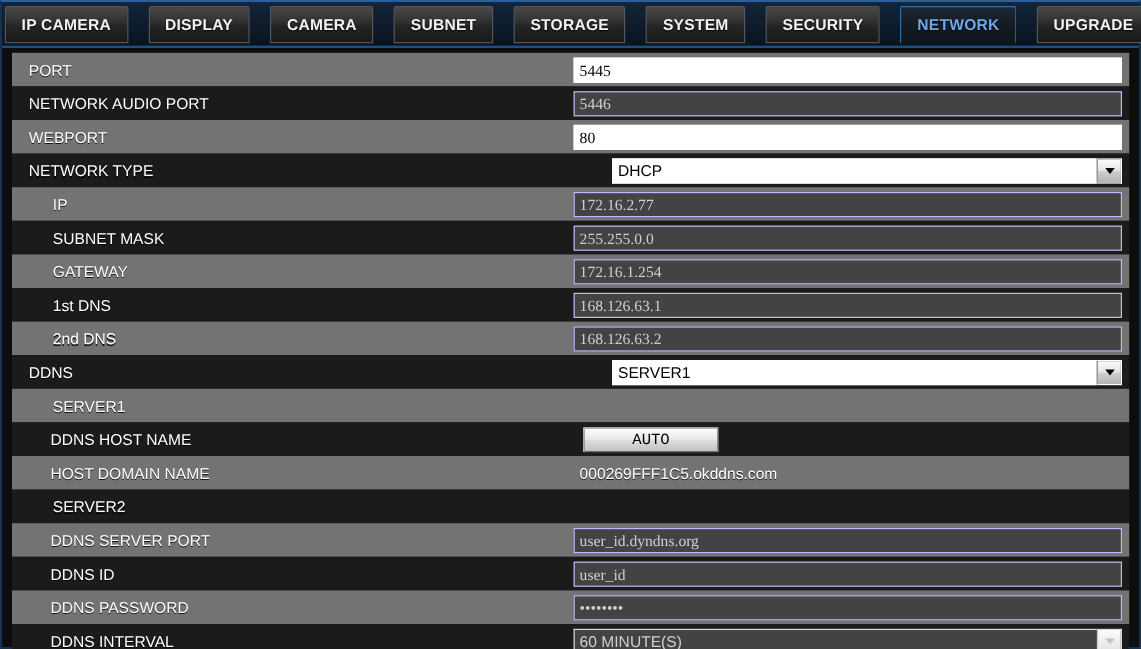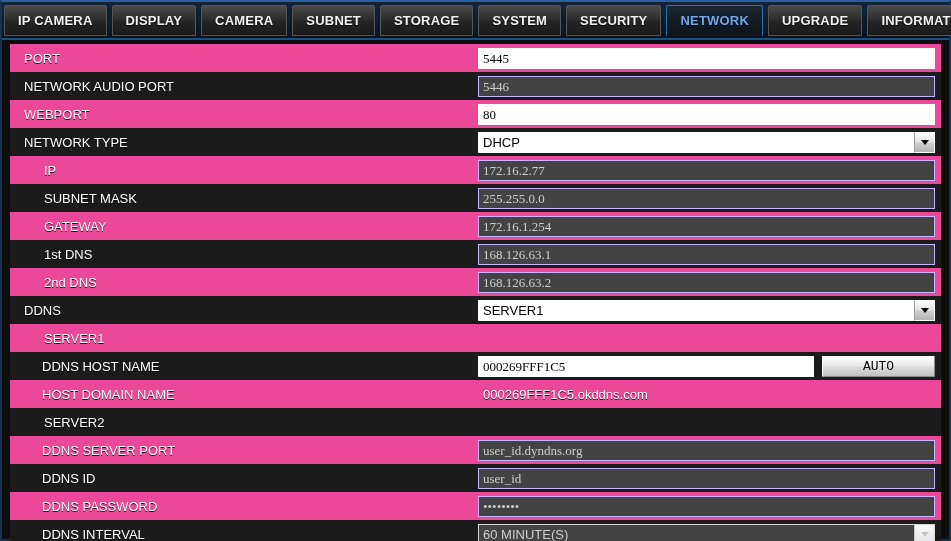--- a/index.html
+++ b/index.html
@@ -38,21 +38,21 @@
     box-sizing: border-box;
     border-bottom: 2px solid #1d4e80;
   }
   .tab {
     position: relative;
     flex: 0 0 auto;
     display: flex;
     align-items: center;
     justify-content: center;
     padding: 0 13px;
-    margin-right: 5px;
+    margin-right: 17px;
     background: linear-gradient(to bottom, #4a4a4a 0%, #2e2e2e 45%, #242424 55%, #1a1a1a 100%);
     border: 1px solid #555;
     border-radius: 2px 2px 0 0;
     color: #f2f2f2;
     font-size: 13px;
     font-weight: bold;
     letter-spacing: 0.2px;
     white-space: nowrap;
     text-shadow: 0 1px 1px rgba(0,0,0,0.9);
     cursor: pointer;
@@ -77,21 +77,21 @@
   }
 
   .row {
     display: flex;
     align-items: center;
     height: 28px;
     box-sizing: border-box;
     position: relative;
   }
   .row.odd  { background: #1b1b1b; }
-  .row.even { background: #ec4899; }
+  .row.even { background: #737373; }
 
   .row .label {
     color: #ffffff;
     font-size: 13px;
     white-space: nowrap;
     flex: 0 0 auto;
     width: 468px;
     box-sizing: border-box;
     padding-left: 14px;
     text-shadow: 0 1px 0 rgba(0,0,0,0.8);
@@ -156,20 +156,21 @@
     padding: 0 4px;
     box-sizing: border-box;
     overflow: hidden;
     white-space: nowrap;
   }
   .select.enabled .sel-text {
     background: #ffffff;
     color: #000000;
     border: 1px solid #ffffff;
     border-right: none;
+    margin-left: 32px;
   }
   .select.disabled .sel-text {
     background: #434343;
     color: #cfcfcf;
     border: 1px solid #d8d8d8;
     border-right: none;
   }
   .sel-arrow {
     flex: 0 0 21px;
     width: 21px;
@@ -306,21 +307,20 @@
           </div>
         </div>
       </div>
       <div class="row even">
         <div class="label ind1">SERVER1</div>
         <div class="ctrl"></div>
       </div>
       <div class="row odd">
         <div class="label ind2">DDNS HOST NAME</div>
         <div class="ctrl">
-          <input type="text" class="field enabled" value="000269FFF1C5" style="">
           <div class="pushbtn">AUTO</div>
         </div>
       </div>
       <div class="row even">
         <div class="label ind2">HOST DOMAIN NAME</div>
         <div class="ctrl">
           <div class="statictext">000269FFF1C5.okddns.com</div>
         </div>
       </div>
       <div class="row odd">

